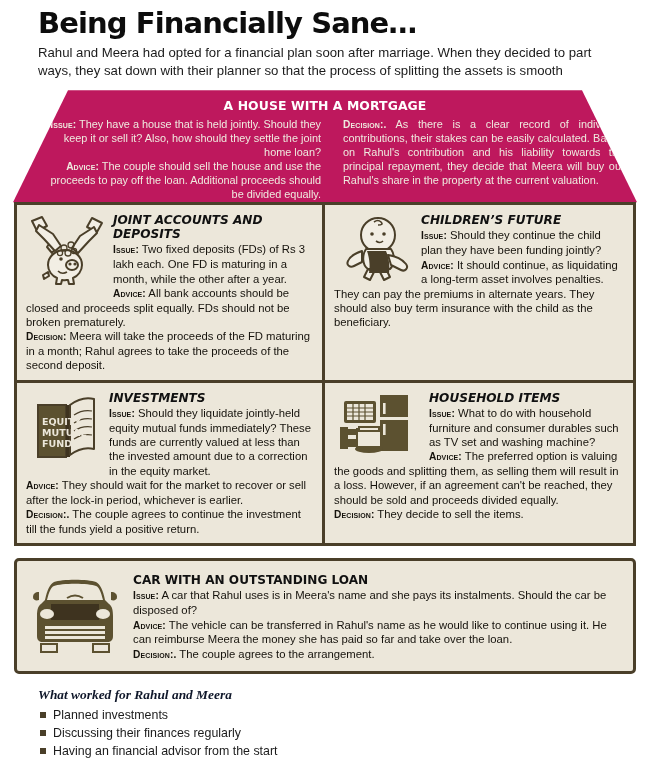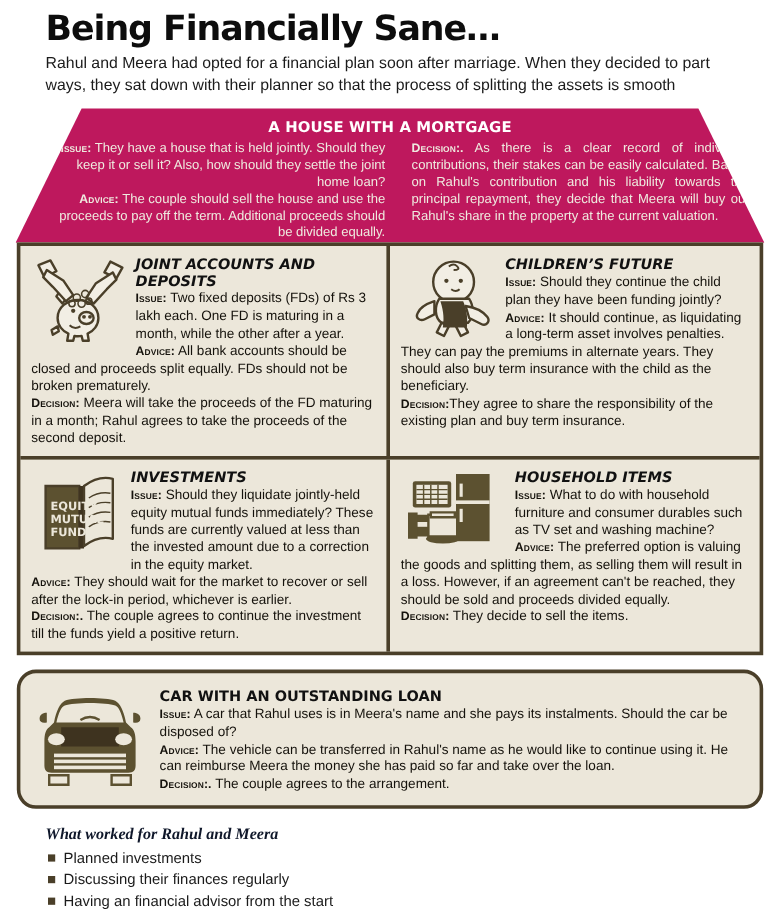--- a/index.html
+++ b/index.html
@@ -65,22 +65,22 @@
     letter-spacing:0px;color:#111;
     font-family:"DejaVu Sans", sans-serif;
     font-style:italic;
   }
   .cell p{margin:0;font-size:11.3px;line-height:1.265;color:#15120c;}
   .lbl{font-weight:bold;font-size:10.2px;letter-spacing:0.1px;
        font-variant:small-caps;text-transform:none;}
   
   .car-panel{
     margin:12px 14px 0 14px;width:622px;box-sizing:border-box;
-    border:3px solid #4a3f29;border-radius:16px;background:#ece7da;
-    padding:9px 12px 9px 10px;display:flex;gap:10px;align-items:center;
+    border:3px solid #4a3f29;border-radius:5px;background:#ece7da;
+    padding:9px 12px 9px 10px;display:flex;gap:10px;align-items:flex-start;
   }
   .car-text{flex:1;padding-top:3px;}
   .car-text h3{
     margin:0 0 1px 0;font-size:12.1px;font-weight:bold;color:#111;
     font-family:"DejaVu Sans", sans-serif;
   }
   .car-text p{margin:0;font-size:11.3px;line-height:1.30;color:#15120c;}
   
   .footer{margin:13px 0 0 38px;}
   .footer h4{
@@ -105,21 +105,21 @@
   <h1 class="title">Being Financially Sane…</h1>
   <p class="standfirst">Rahul and Meera had opted for a financial plan soon after marriage. When they decided to part ways, they sat down with their planner so that the process of splitting the assets is smooth</p>
 </div>
 
 <div class="house-wrap">
   <div class="roof">
     <div class="roof-title">A HOUSE WITH A MORTGAGE</div>
     <div class="roof-cols">
       <div class="roof-col l">
         <p><span class="lbl">Issue:</span><span> They have a house that is held jointly. Should they keep it or sell it? Also, how should they settle the joint home loan?</span></p>
-        <p><span class="lbl">Advice:</span><span> The couple should sell the house and use the proceeds to pay off the term. Additional proceeds should be divided equally.</span></p>
+        <p><span class="lbl">Advice:</span><span> The couple should sell the house and use the proceeds to pay off the loan. Additional proceeds should be divided equally.</span></p>
       </div>
       <div class="roof-col">
         <p><span class="lbl">Decision:.</span><span> As there is a clear record of individual contributions, their stakes can be easily calculated. Based on Rahul's contribution and his liability towards the principal repayment, they decide that Meera will buy out Rahul's share in the property at the current valuation.</span></p>
       </div>
     </div>
   </div>
 </div>
 
 <div class="body-box">
 
@@ -176,21 +176,20 @@
             <path d="M31 36c3 9 3 16 2 22h20c1-7 0-15-3-22z" fill="#4a3f29"></path>
             <circle cx="36" cy="19" r="1.8" fill="#4a3f29"></circle>
             <circle cx="48" cy="19" r="1.8" fill="#4a3f29"></circle>
             <path d="M40 26q4 3 7 0" fill="none" stroke="#4a3f29" stroke-width="1.6"></path>
             <path d="M38 7q4-3 7 0t-3 3" fill="none" stroke="#4a3f29" stroke-width="1.6"></path>
           </svg>
         </span>
         <h3>CHILDREN’S FUTURE</h3>
         <p><span class="lbl">Issue:</span><span> Should they continue the child plan they have been funding jointly?</span></p>
         <p><span class="lbl">Advice:</span><span> It should continue, as liquidating a long-term asset involves penalties. They can pay the premiums in alternate years. They should also buy term insurance with the child as the beneficiary.</span></p>
-        <p><span class="lbl">Decision:</span><span>They agree to share the responsibility of the existing plan and buy term insurance.</span></p>
       </div>
     </div>
   </div>
 
   <div class="grid-row">
 
     <div class="cell left">
       <div class="cell-inner">
         <span class="icon-float">
           <svg width="74" height="70" viewBox="0 0 74 70">

